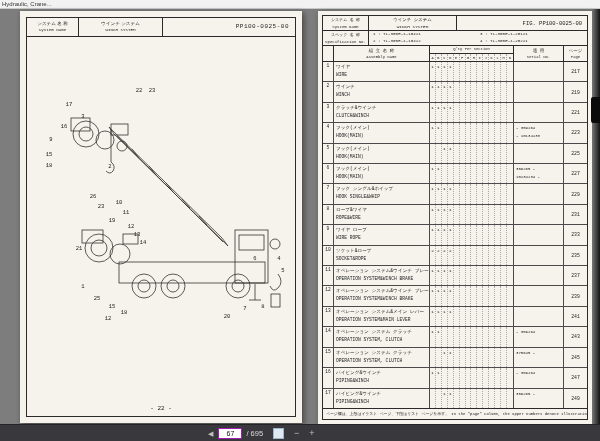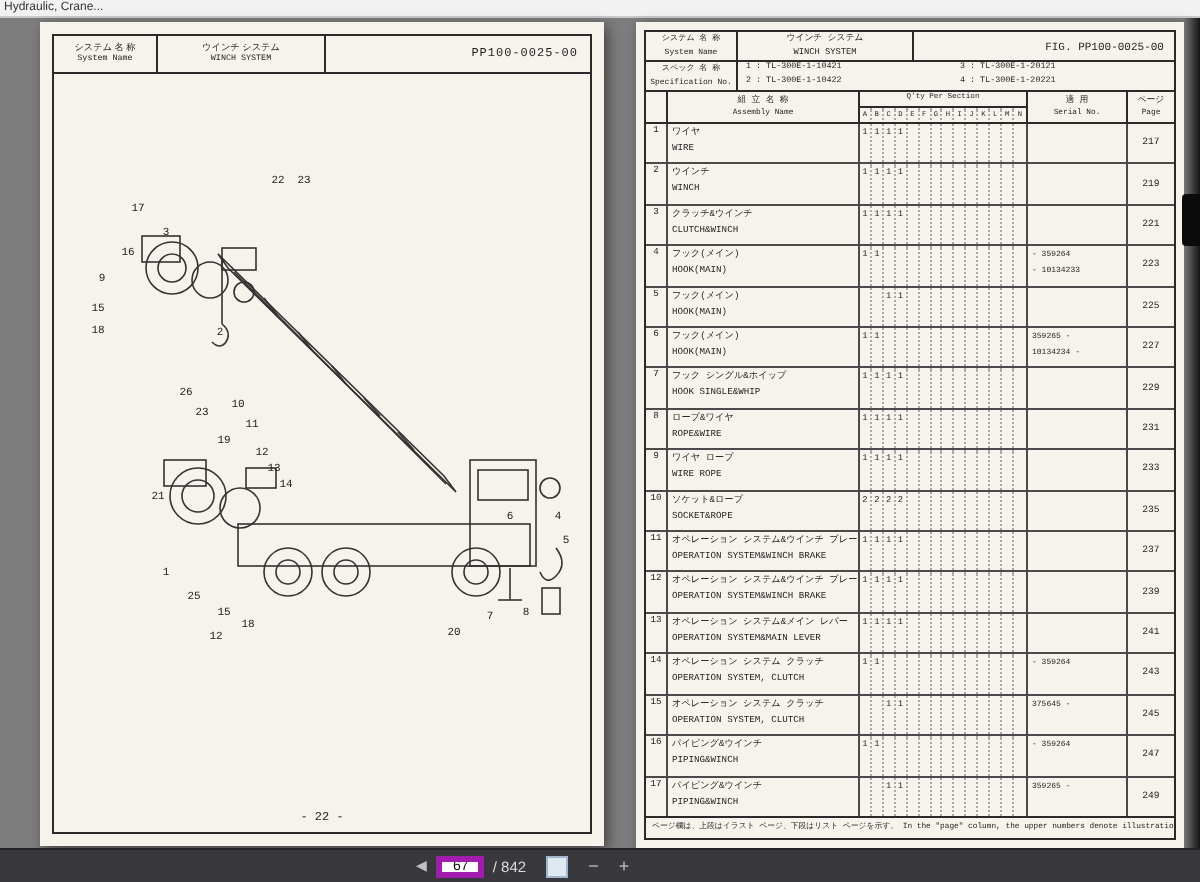--- a/index.html
+++ b/index.html
@@ -63,21 +63,21 @@
   .qcell{width:6px;font-size:4.4px;line-height:9px;text-align:center;border-right:1px dotted #aaa;box-sizing:border-box;}
   .qcell:last-child{border-right:none;}
   .c-serial{width:50px;font-size:4px;line-height:8px;padding:1px 0 0 2px;white-space:nowrap;}
   .c-page{flex:1;border-right:none;font-size:4.8px;display:flex;align-items:center;justify-content:center;}
   .footnote{height:11px;border-top:1px solid #2a2a2a;font-size:3.9px;line-height:10px;padding:0 3px;white-space:nowrap;overflow:hidden;box-sizing:border-box;}
 
   
   .toolbar{position:absolute;left:0;right:0;bottom:0;height:17px;background:#39393d;border-top:1px solid #242424;display:flex;align-items:center;box-sizing:border-box;}
   .tb-spacer{width:205px;}
   .tb-btn{color:#c0c0c0;font-size:7px;margin:0 3px;line-height:11px;}
-  .tb-input{width:24px;height:11px;font-size:7px;text-align:center;border:3px solid #a21caf;background:#fff;color:#111;padding:0;margin:0 2px;box-sizing:border-box;font-family:"Liberation Sans",sans-serif;}
+  .tb-input{width:24px;height:11px;font-size:7px;text-align:center;border:1px solid #a21caf;background:#fff;color:#111;padding:0;margin:0 2px;box-sizing:border-box;font-family:"Liberation Sans",sans-serif;}
   .tb-total{color:#ddd;font-size:7.5px;margin:0 5px 0 2px;}
   .tb-ico-fit{width:9px;height:9px;border:1px solid #9fb6cc;background:#dfe9f2;margin:0 5px;}
   .tb-zoom{color:#c0c0c0;font-size:9px;margin:0 5px;line-height:11px;}
 </style>
 </head>
 <body>
 
 <div class="screen">
 
   <div class="titlebar">
@@ -729,18 +729,18 @@
     </div>
 
     <div class="edge-strip"></div>
     <div class="binder-clip"></div>
   </div>
 
   <div class="toolbar">
     <div class="tb-spacer"></div>
     <span class="tb-btn">◀</span>
     <input class="tb-input" value="67" style="">
-    <span class="tb-total">/ 842</span>
+    <span class="tb-total">/ 695</span>
     <span class="tb-ico-fit"></span>
     <span class="tb-zoom">−</span>
     <span class="tb-zoom">+</span>
   </div>
 </div>
 
 </body></html>

